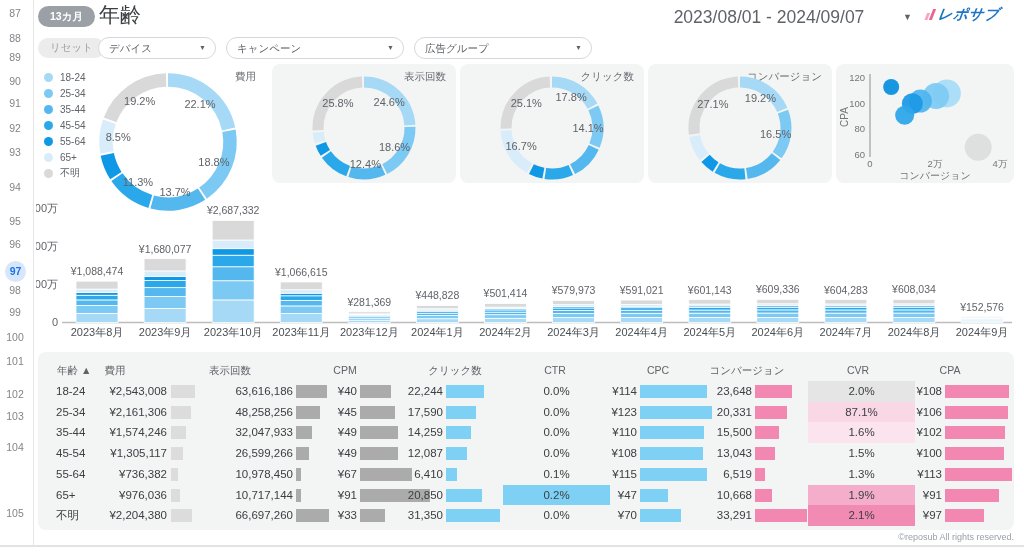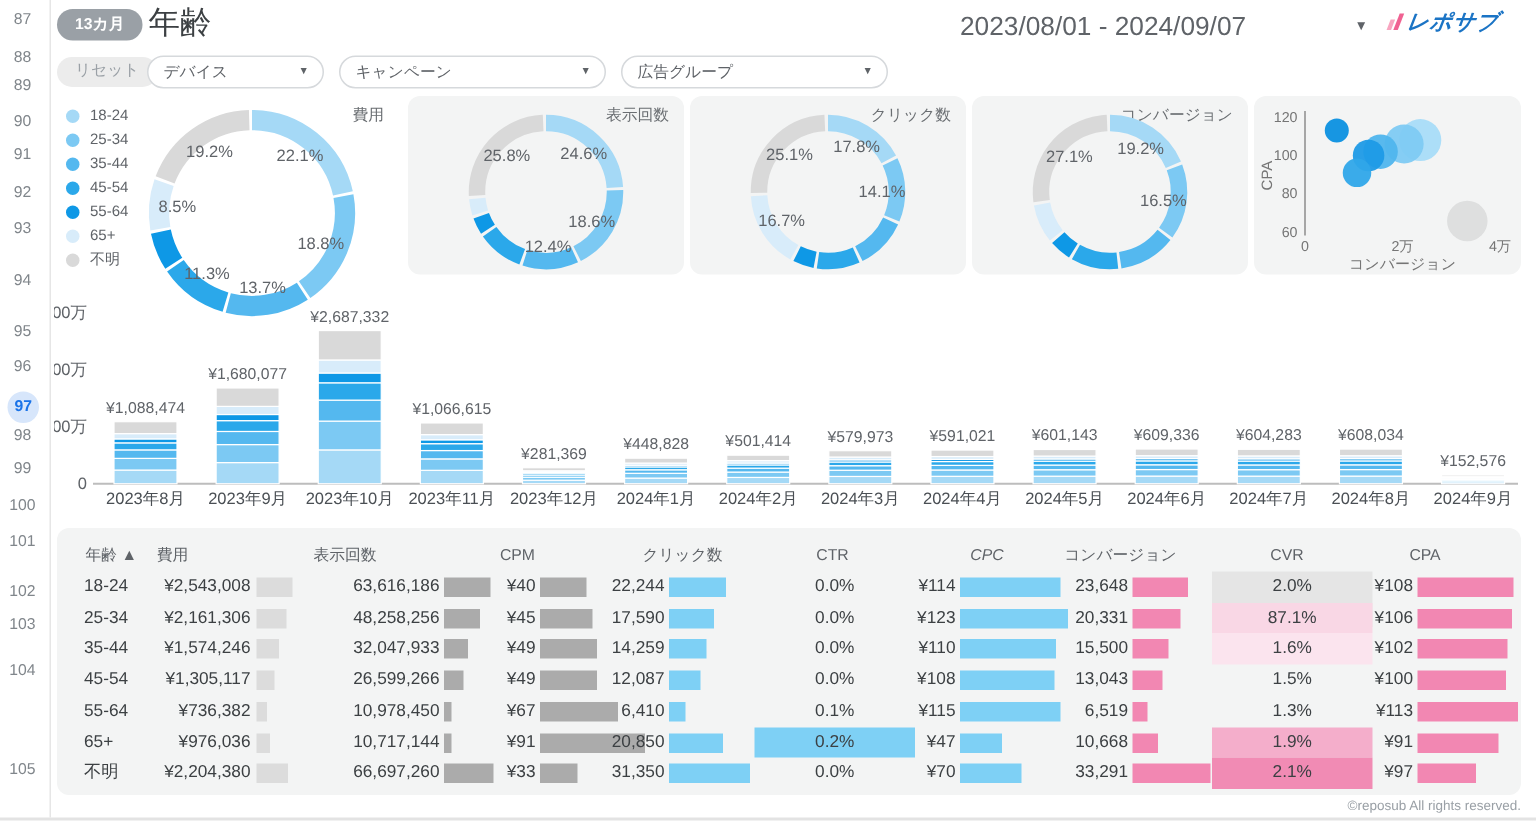--- a/index.html
+++ b/index.html
@@ -6,21 +6,21 @@
   html,body{width:1024px;height:556px;overflow:hidden;background:#fff;
     font-family:"Liberation Sans","DejaVu Sans",sans-serif;color:#3c4043}
   .page{position:relative;width:1024px;height:556px;background:#fff}
   .abs{position:absolute}
   .gutter-line{left:33px;top:0;width:1px;height:545px;background:#e6e6e6}
   .gnum{left:0;width:30px;text-align:center;font-size:10.5px;color:#80868b;line-height:20px}
   .gnum.active{left:5px;width:21px;height:21px;line-height:21px;background:#d7e6fb;border-radius:50%;color:#1a73e8;font-weight:bold}
   .badge{left:38px;top:6px;height:21px;line-height:21px;padding:0 12px;background:#9aa0a6;color:#fff;
     font-size:10.5px;border-radius:11px;font-weight:bold}
   .title{left:99px;top:1px;font-size:21px;font-weight:500;color:#3c4043}
-  .daterange{left:640px;top:7px;width:258px;text-align:left;font-size:17.5px;color:#5f6368;cursor:pointer}
+  .daterange{left:640px;top:7px;width:258px;text-align:center;font-size:17.5px;color:#5f6368;cursor:pointer}
   .date-caret{left:903px;top:12px;font-size:9px;color:#5f6368;cursor:pointer}
   .logo{left:926px;top:5px;display:flex;align-items:center;transform:skewX(-8deg)}
   .logo i{display:inline-block;width:3px;height:11px;margin-right:2px;background:#f06292;transform:skewX(-14deg)}
   .logo i:nth-child(1){height:7px;margin-top:4px;background:#f8a5c0}
   .logo .logo-text{font-size:14.5px;font-weight:bold;font-style:italic;color:#1b74c5;letter-spacing:.5px;margin-left:2px}
   .reset{left:38px;top:38px;height:20px;line-height:20px;padding:0 12px;background:#ececec;color:#9aa0a6;
     font-size:10.5px;border-radius:10px;border:none;cursor:pointer;font-family:Liberation Serif, serif}
   .dd{top:37px;height:22px;line-height:20px;background:#fff;border:1px solid #d6d9dc;border-radius:11px;
     font-size:10.5px;color:#5f6368;padding:0 10px;cursor:pointer}
   .dd .caret{position:absolute;right:9px;top:0;font-size:7px;color:#5f6368}
@@ -356,21 +356,21 @@
     </div>
 
   <div class="abs table-panel"></div>
   <div id="table">
       <div class="abs th" style="left: 57px;">年齢 ▲</div>
       <div class="abs th" style="left: 55px; width: 120px; text-align: center;">費用</div>
       <div class="abs th" style="left: 170px; width: 120px; text-align: center;">表示回数</div>
       <div class="abs th" style="left: 285px; width: 120px; text-align: center;">CPM</div>
       <div class="abs th" style="left: 395px; width: 120px; text-align: center;">クリック数</div>
       <div class="abs th" style="left: 495px; width: 120px; text-align: center;">CTR</div>
-      <div class="abs th" style="left: 598px; width: 120px; text-align: center; font-style: italic;">CPC</div>
+      <div class="abs th" style="left: 598px; width: 120px; text-align: center;">CPC</div>
       <div class="abs th" style="left: 687px; width: 120px; text-align: center;">コンバージョン</div>
       <div class="abs th" style="left: 798px; width: 120px; text-align: center;">CVR</div>
       <div class="abs th" style="left: 890px; width: 120px; text-align: center;">CPA</div>
       <div class="abs" style="left: 0px; top: 381px; width: 1024px; height: 20.7px;">
         <div class="abs cell" style="left: 56px; width: 60px; line-height: 20.7px;">18-24</div>
         <div class="abs cell" style="left: 87px; width: 80px; text-align: right; line-height: 20.7px;">¥2,543,008</div>
         <div class="abs rowbar" style="left: 171px; top: 4px; width: 24px; background: rgb(220, 220, 220);"></div>
         <div class="abs cell" style="left: 208px; width: 85px; text-align: right; line-height: 20.7px;">63,616,186</div>
         <div class="abs rowbar" style="left: 296px; top: 4px; width: 31.4756px; background: rgb(171, 171, 171);"></div>
         <div class="abs cell" style="left: 315px; width: 42px; text-align: right; line-height: 20.7px;">¥40</div>

